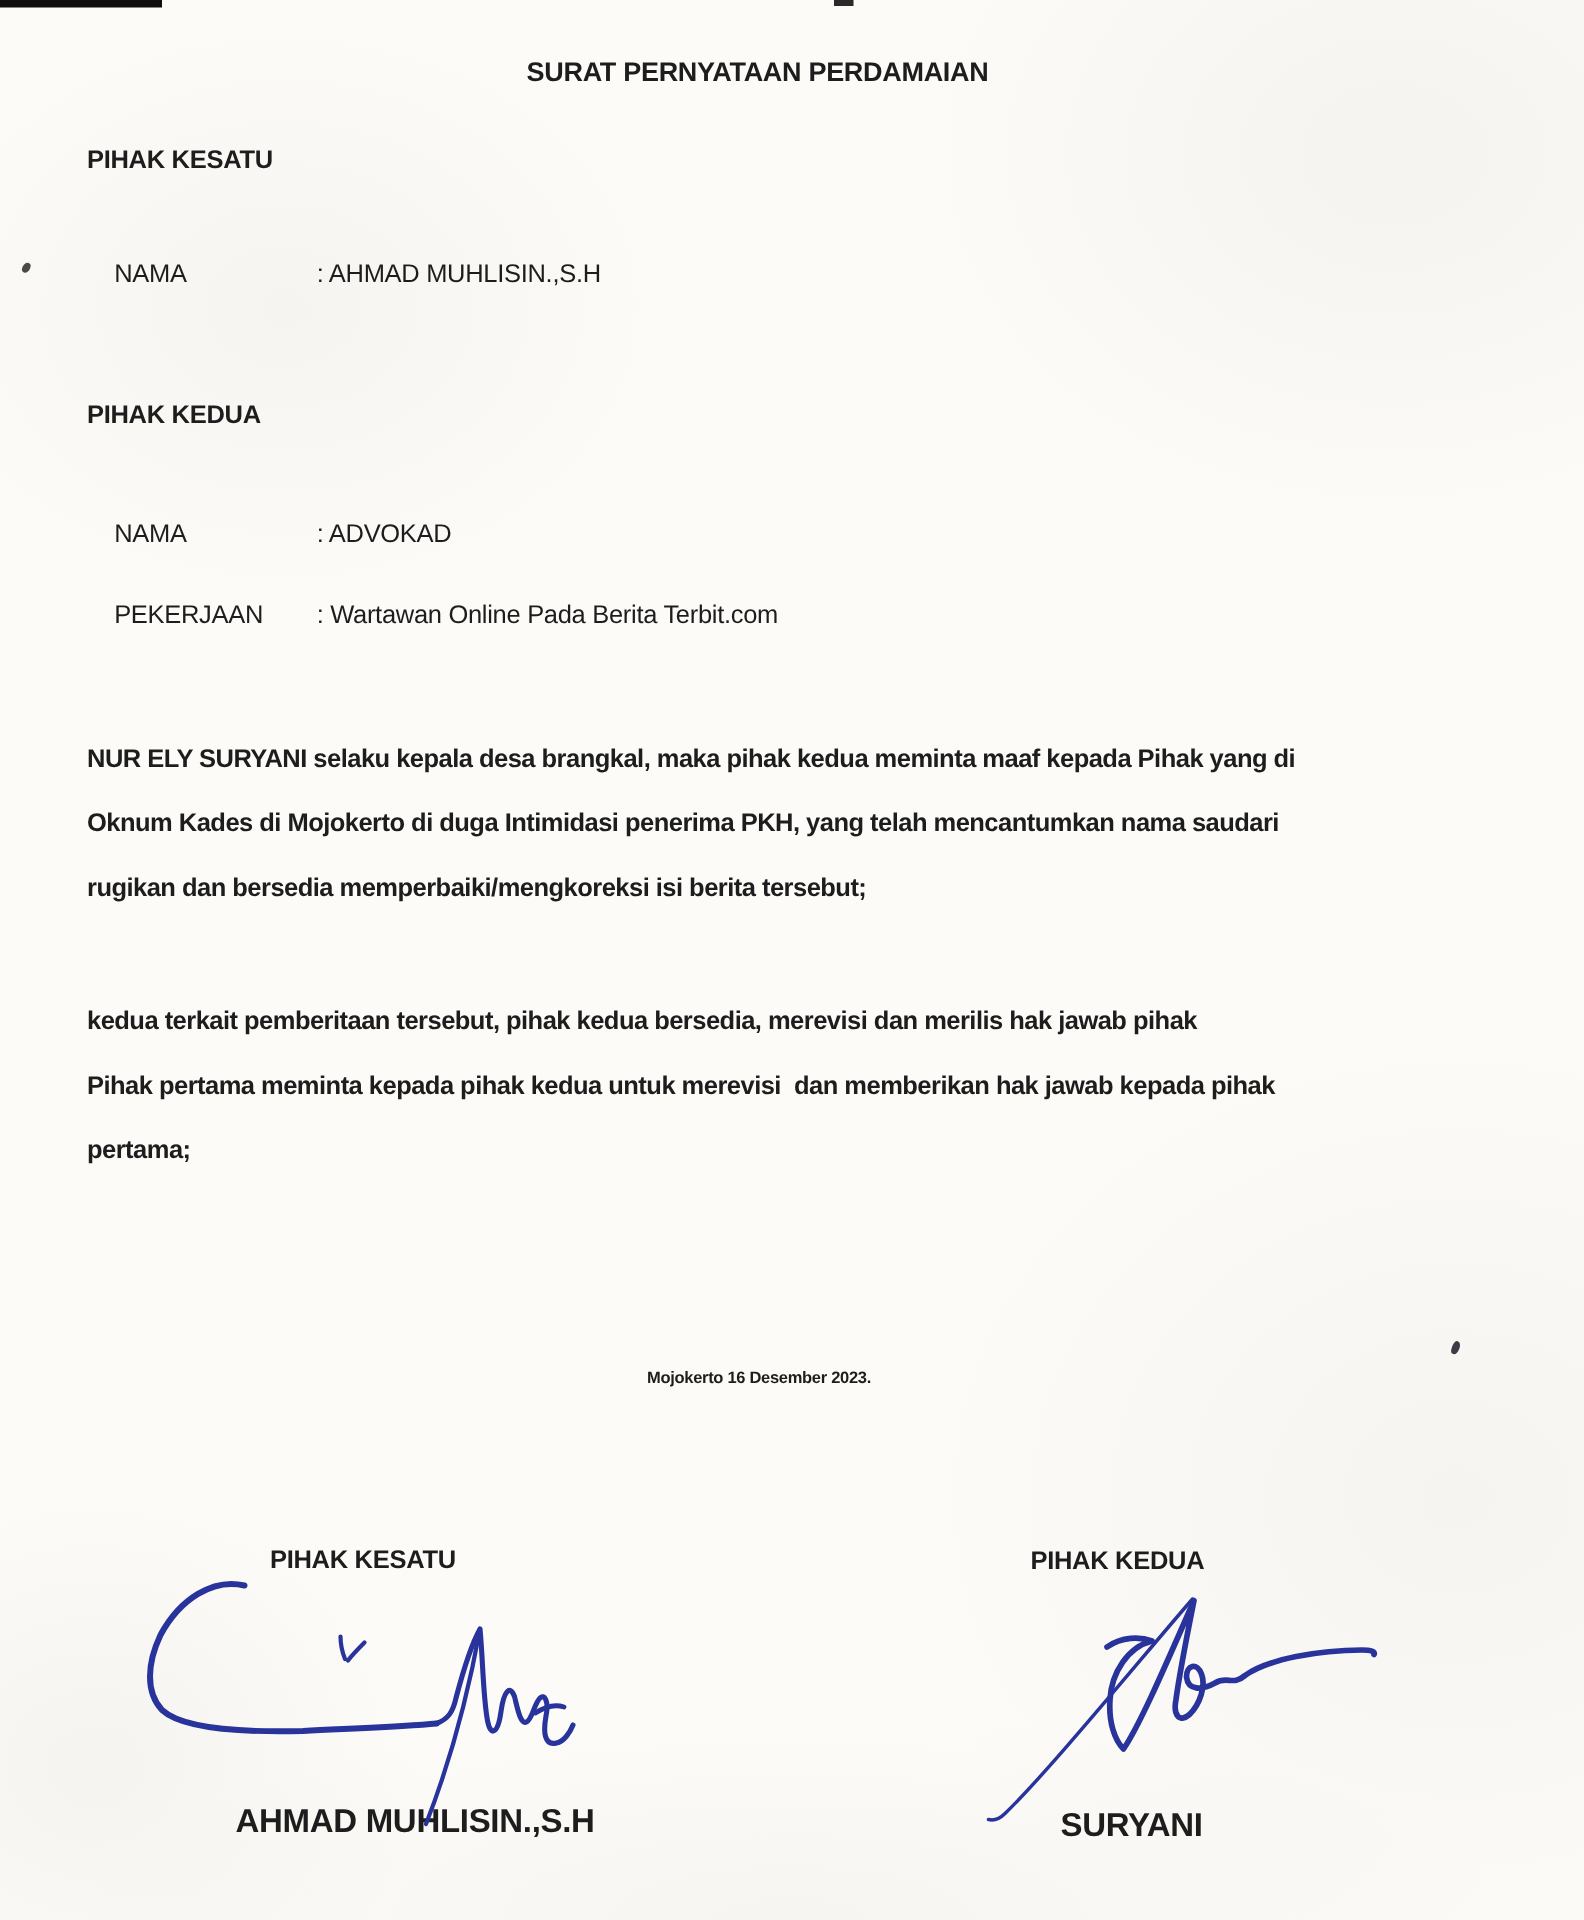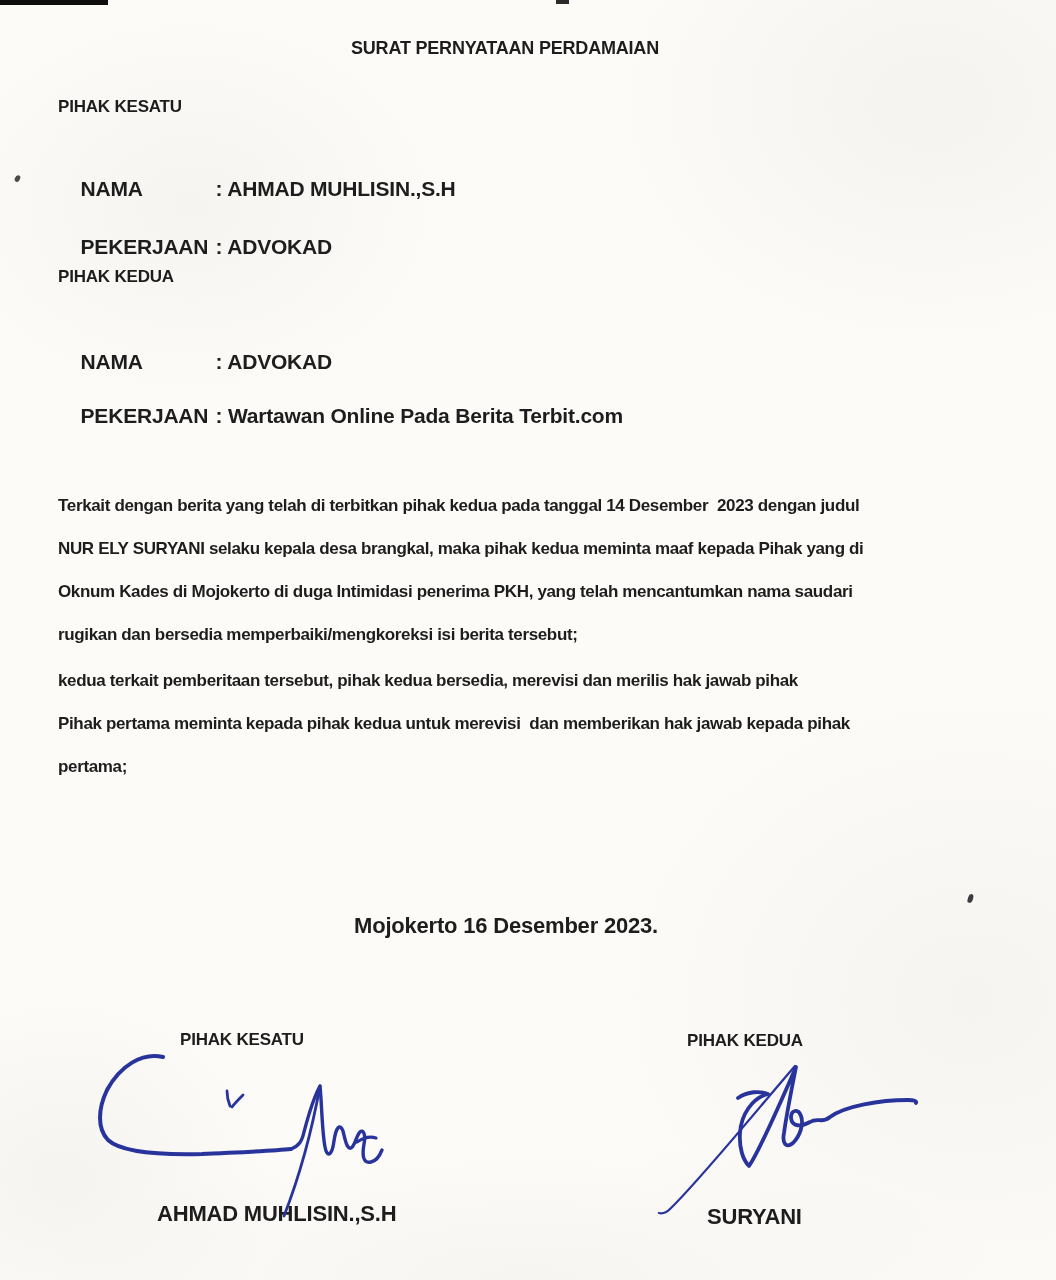--- a/index.html
+++ b/index.html
@@ -26,32 +26,32 @@
     left: 0; top: 38px; width: 1010px;
     text-align: center;
     font-size: 18px; font-weight: 700; letter-spacing: -0.2px;
     white-space: pre;
   }
   .heading {
     left: 58px;
     font-size: 17px; font-weight: 700; letter-spacing: -0.2px;
     white-space: pre;
   }
-  .row { left: 58px; font-size: 21px; font-weight: 700; letter-spacing: -0.2px; white-space: pre; }
+  .row { left: 58px; font-size: 17px; font-weight: 400; letter-spacing: -0.2px; white-space: pre; }
   .row .lbl { display: inline-block; width: 135px; }
   .para { left: 58px; width: 950px; }
   .pline {
     line-height: 43px;
     font-size: 17px; font-weight: 700; letter-spacing: -0.35px;
     white-space: pre;
   }
   .dateline {
     left: 0; top: 913px; width: 1012px;
     text-align: center;
-    font-size: 22px; font-weight: 700; letter-spacing: -0.2px;
+    font-size: 11px; font-weight: 700; letter-spacing: -0.2px;
     white-space: pre;
   }
   .sig-heading { font-size: 17px; font-weight: 700; letter-spacing: -0.2px; white-space: pre; }
   .sig-name    { font-size: 22px; font-weight: 700; letter-spacing: -0.2px; white-space: pre; }
   .ink-layer { position: absolute; left: 0; top: 0; pointer-events: none; }
   .artifact { position: absolute; }
   .artifact-topbar  { left: 0; top: 0; width: 108px; height: 5px; background: #0e0e0e; }
   .artifact-topbar2 { left: 556px; top: 0; width: 13px; height: 4px; background: #2a2a2a; }
   .artifact-speck1  { left: 15px; top: 175px; width: 5px; height: 7px; background: #4a4a48;
                       border-radius: 60% 40% 55% 45%; transform: rotate(22deg); }
@@ -67,34 +67,30 @@
   <div class="artifact artifact-topbar2"></div>
   <div class="artifact artifact-speck1"></div>
   <div class="artifact artifact-speck2"></div>
 
   <div class="abs doc-title">SURAT PERNYATAAN PERDAMAIAN</div>
 
   <div class="abs heading" style="top:97px">PIHAK KESATU</div>
   <div class="abs row" style="top:153px">
     <span class="lbl">NAMA</span><span class="val">: AHMAD MUHLISIN.,S.H</span>
   </div>
-  <div class="abs row" style="top:211px">
-    <span class="lbl">PEKERJAAN</span><span class="val">: ADVOKAD</span>
-  </div>
 
   <div class="abs heading" style="top:267px">PIHAK KEDUA</div>
   <div class="abs row" style="top:326px">
     <span class="lbl">NAMA</span><span class="val">: ADVOKAD</span>
   </div>
   <div class="abs row" style="top:380px">
     <span class="lbl">PEKERJAAN</span><span class="val">: Wartawan Online Pada Berita Terbit.com</span>
   </div>
 
   <div class="abs para" style="top:484px">
-    <div class="pline">Terkait dengan berita yang telah di terbitkan pihak kedua pada tanggal 14 Desember  2023 dengan judul</div>
     <div class="pline">NUR ELY SURYANI selaku kepala desa brangkal, maka pihak kedua meminta maaf kepada Pihak yang di</div>
     <div class="pline">Oknum Kades di Mojokerto di duga Intimidasi penerima PKH, yang telah mencantumkan nama saudari</div>
     <div class="pline">rugikan dan bersedia memperbaiki/mengkoreksi isi berita tersebut;</div>
   </div>
 
   <div class="abs para" style="top:659px">
     <div class="pline">kedua terkait pemberitaan tersebut, pihak kedua bersedia, merevisi dan merilis hak jawab pihak</div>
     <div class="pline">Pihak pertama meminta kepada pihak kedua untuk merevisi  dan memberikan hak jawab kepada pihak</div>
     <div class="pline">pertama;</div>
   </div>

